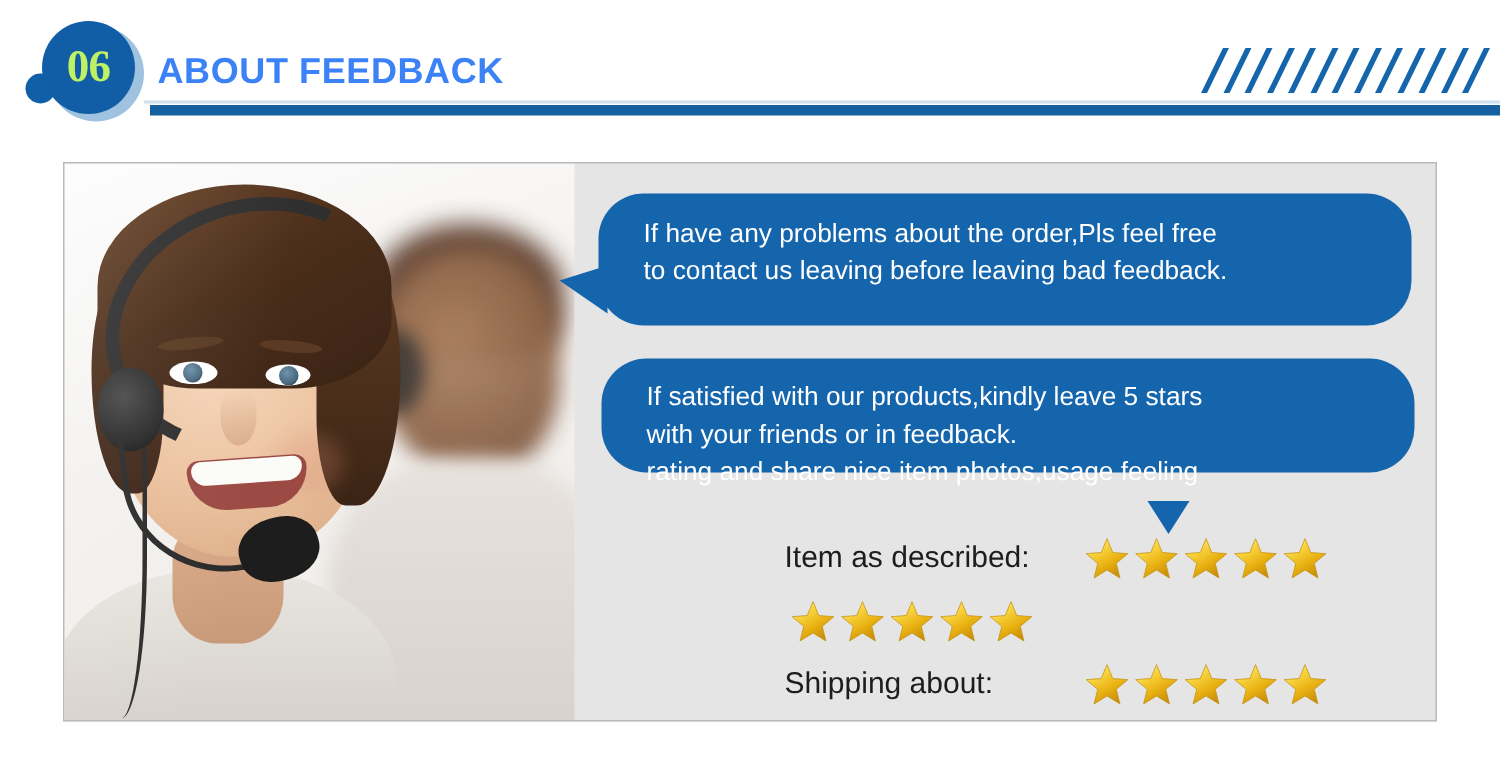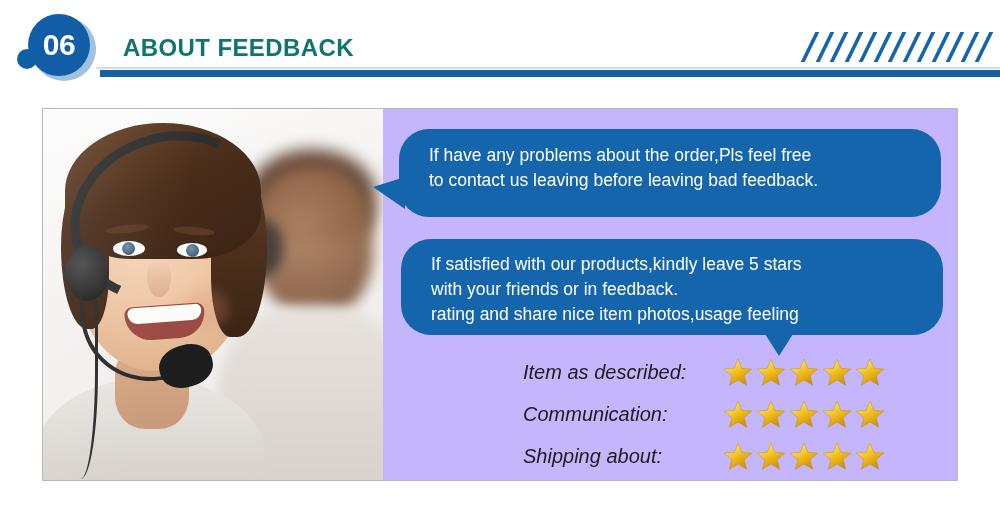--- a/index.html
+++ b/index.html
@@ -39,31 +39,31 @@
     position: absolute;
     left: 28px; top: 14px;
     width: 62px; height: 62px;
     border-radius: 50%;
     background: #115ea7;
     display: flex;
     align-items: center;
     justify-content: center;
   }
   #badge-number {
-    color: #ffffff;
+    color: #bef264;
     font-size: 30px;
     font-weight: bold;
-    font-family: Liberation Sans, sans-serif;
+    font-family: Liberation Serif, serif;
     letter-spacing: -0.5px;
     line-height: 1;
   }
   #header-title {
     position: absolute;
-    left: 123px; top: 34px;
-    color: #0f766e;
+    left: 105px; top: 34px;
+    color: #3b82f6;
     font-size: 24px;
     font-weight: bold;
     letter-spacing: 0.4px;
     white-space: nowrap;
   }
   #header-rule-thin {
     position: absolute;
     left: 96px; top: 67px;
     width: 904px; height: 2px;
     background: #cfe0ee;
@@ -87,21 +87,21 @@
     background: #1565ad;
     transform: skewX(-26deg);
   }
 
   
   #panel {
     position: absolute;
     left: 42px; top: 108px;
     width: 916px; height: 373px;
     border: 1px solid #b9b9b9;
-    background: #c4b5fd;
+    background: #e5e5e5;
     box-sizing: border-box;
     overflow: hidden;
   }
 
   
   #photo {
     position: absolute;
     left: 0; top: 0;
     width: 340px; height: 371px;
     overflow: hidden;
@@ -326,39 +326,38 @@
   #bubble-1-tail {
     position: absolute;
     left: 330px; top: 68px;
     width: 0; height: 0;
     border-style: solid;
     border-width: 10px 32px 22px 0;
     border-color: transparent #1565ad transparent transparent;
   }
   #bubble-2 {
     left: 358px; top: 130px;
-    width: 542px; height: 96px;
+    width: 542px; height: 76px;
     padding: 13px 24px 0 30px;
     border-radius: 30px;
   }
   #bubble-2-tail {
     position: absolute;
     left: 722px; top: 225px;
     width: 0; height: 0;
     border-style: solid;
     border-width: 22px 14px 0 14px;
     border-color: #1565ad transparent transparent transparent;
   }
 
   
   #ratings {
     position: absolute;
     left: 480px; top: 242px;
     width: 430px;
-    font-style: italic;
   }
   .rating-row {
     display: flex;
     align-items: center;
     height: 42px;
   }
   .rating-label {
     width: 196px;
     color: #1d1d1d;
     font-size: 20px;
@@ -516,21 +515,20 @@
                 <stop offset="70%" stop-color="#e8b011"></stop>
                 <stop offset="100%" stop-color="#c9900a"></stop>
               </linearGradient>
             </defs>
             <path d="M16 2.2 L20.1 12.1 L30.8 12.9 L22.6 19.8 L25.2 30.2 L16 24.5 L6.8 30.2 L9.4 19.8 L1.2 12.9 L11.9 12.1 Z" fill="url(#sg0_4)" stroke="#c08c09" stroke-width="0.5"></path>
           </svg>
         </div>
     </div>
 
     <div class="rating-row">
-      <div class="rating-label">Communication:</div>
       <div class="rating-stars">
           <svg class="star" viewBox="0 0 32 32">
             <defs>
               <linearGradient id="sg1_0" x1="0" y1="0" x2="0.6" y2="1">
                 <stop offset="0%" stop-color="#fff07a"></stop>
                 <stop offset="38%" stop-color="#f7d23c"></stop>
                 <stop offset="70%" stop-color="#e8b011"></stop>
                 <stop offset="100%" stop-color="#c9900a"></stop>
               </linearGradient>
             </defs>

